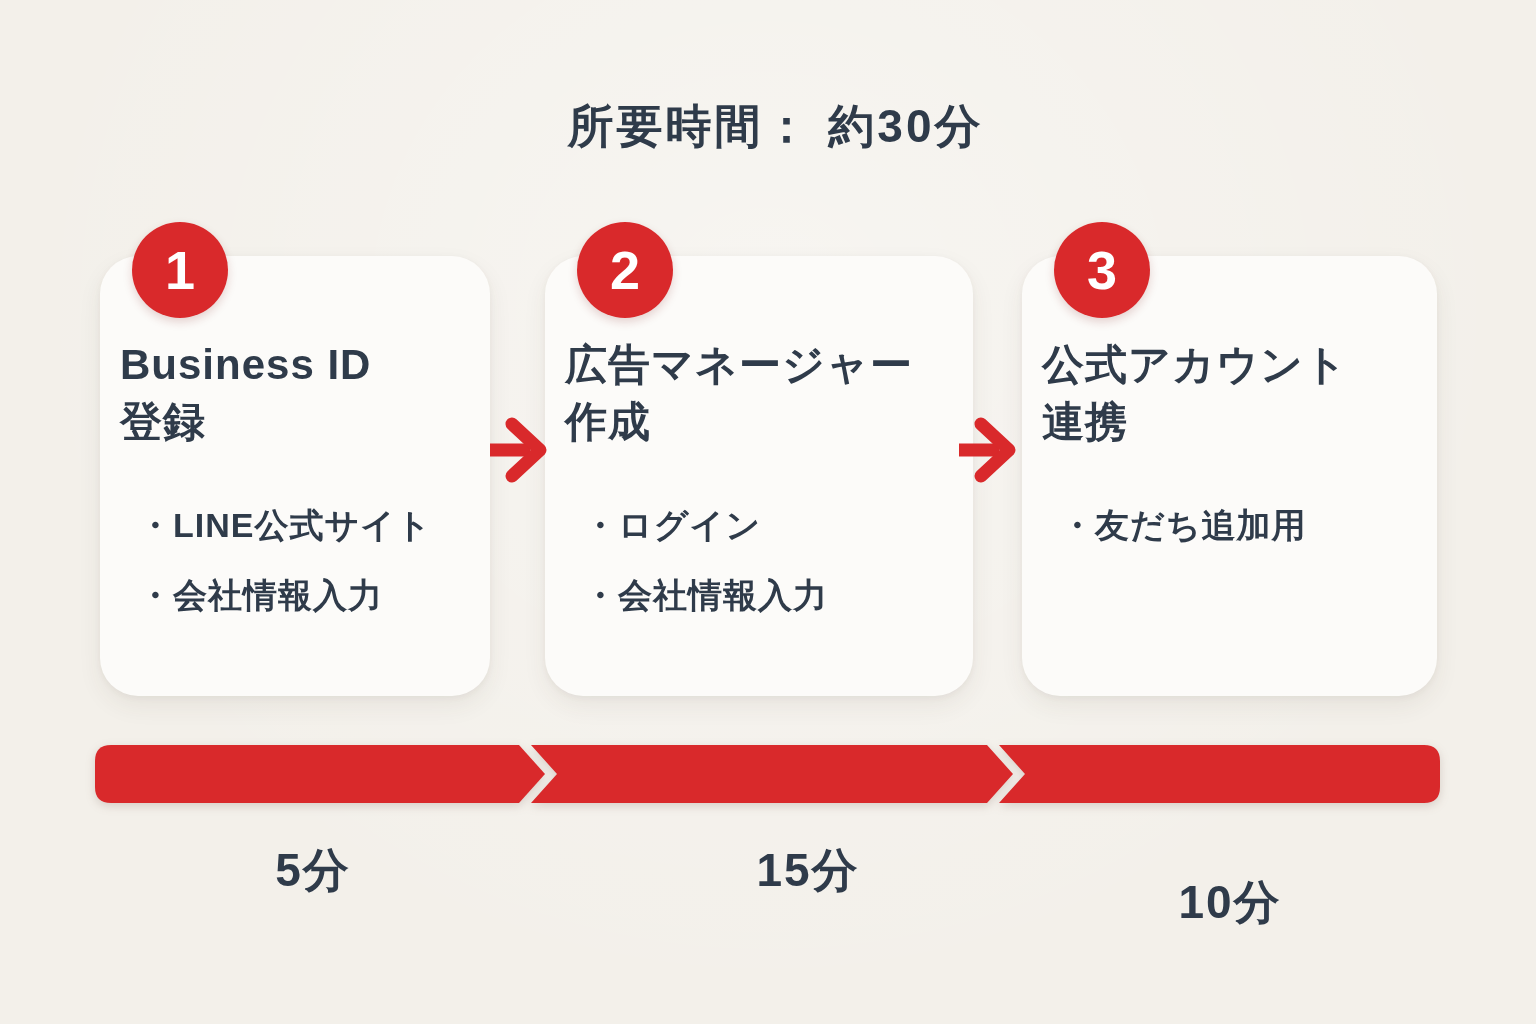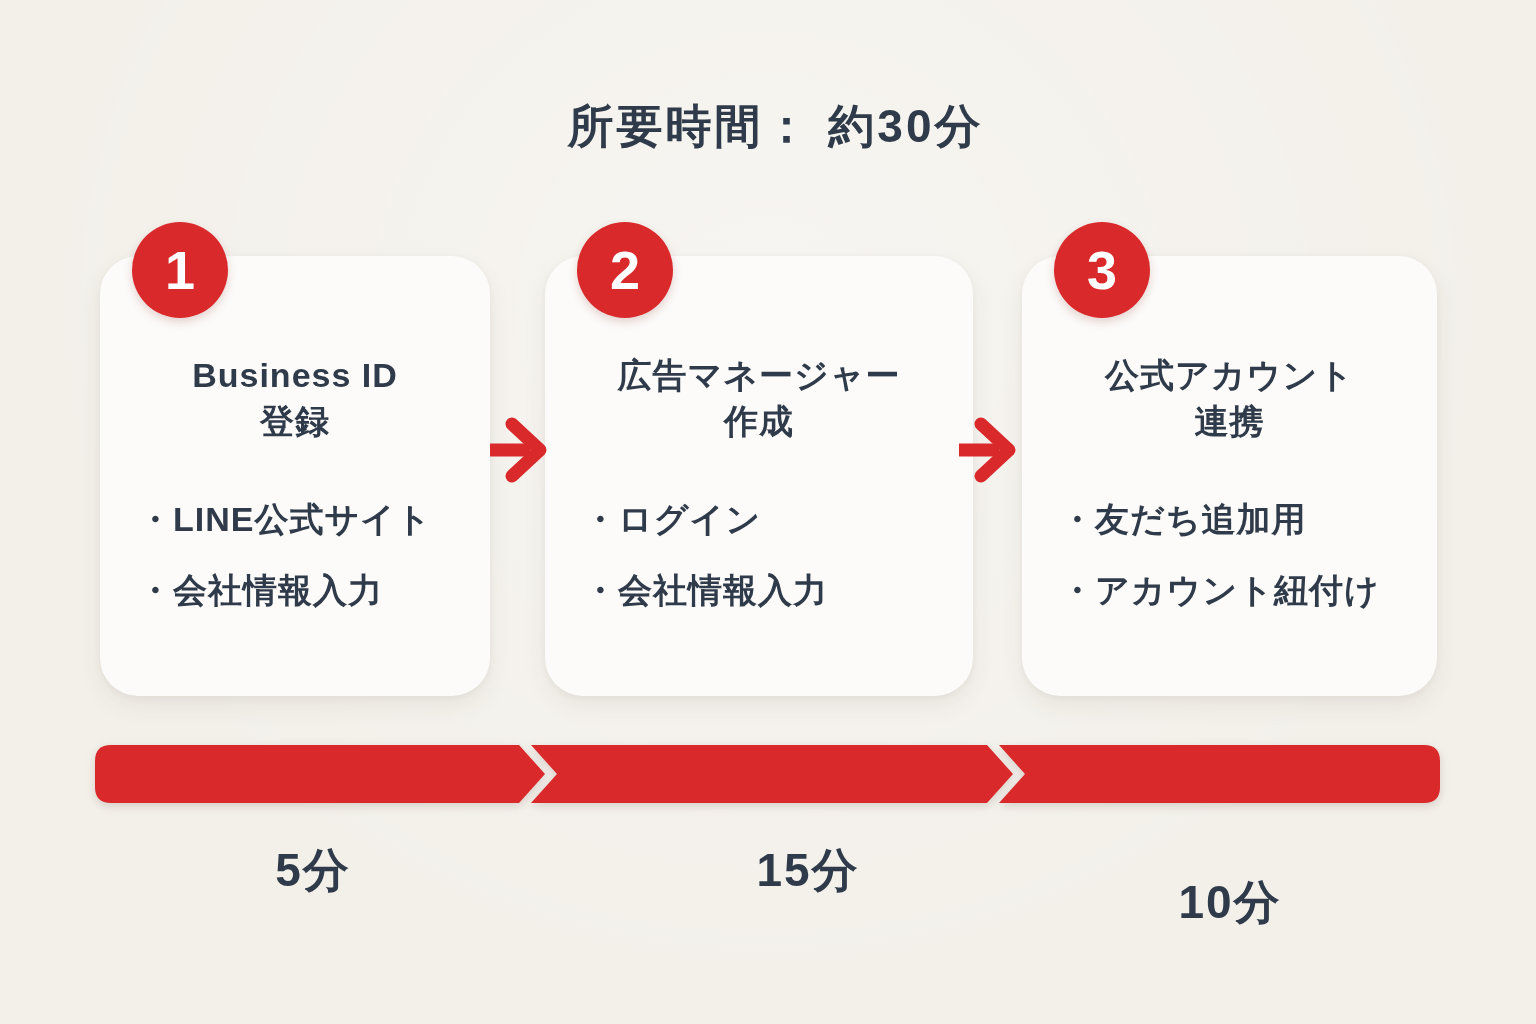--- a/index.html
+++ b/index.html
@@ -48,23 +48,22 @@
   .badge{
     position:absolute;left:32px;top:-34px;
     width:96px;height:96px;border-radius:50%;
     background:var(--accent-red);
     color:#fff;
     font-size:54px;font-weight:bold;
     display:flex;align-items:center;justify-content:center;
     box-shadow:0 4px 10px rgba(120,20,20,.18);
   }
   .card-title{
-    margin:16px;
-    text-align:center;
-    font-size:34px;line-height:1.36;font-weight:bold;
+    margin:0;
+    font-size:42px;line-height:1.36;font-weight:bold;
     color:var(--text-dark);
     white-space:pre-line;
     letter-spacing:1px;
   }
   .bullets{
     list-style:none;
     margin:40px 0 0;
     padding:0 0 0 18px;
   }
   .bullets li{
@@ -133,21 +132,20 @@
     <path class="shaft" d="M0 38 H40"></path>
     <path class="head" d="M22 12 L50 38 L22 64"></path>
   </svg>
 
   <section class="card card3">
     <div class="badge">3</div>
     <h2 class="card-title">公式アカウント
 連携</h2>
     <ul class="bullets">
       <li>・友だち追加用</li>
-      <li>・アカウント紐付け</li>
     </ul>
   </section>
 
   <svg class="timeline" viewBox="0 0 1345 58" aria-hidden="true">
     <path d="M16 0 H424 L450 29 L424 58 H16 Q0 58 0 42 V16 Q0 0 16 0 Z"></path>
     <path d="M436 0 H892 L918 29 L892 58 H436 L462 29 Z"></path>
     <path d="M904 0 H1329 Q1345 0 1345 16 V42 Q1345 58 1329 58 H904 L930 29 Z"></path>
   </svg>
 
   <div class="duration d1">5分</div>

